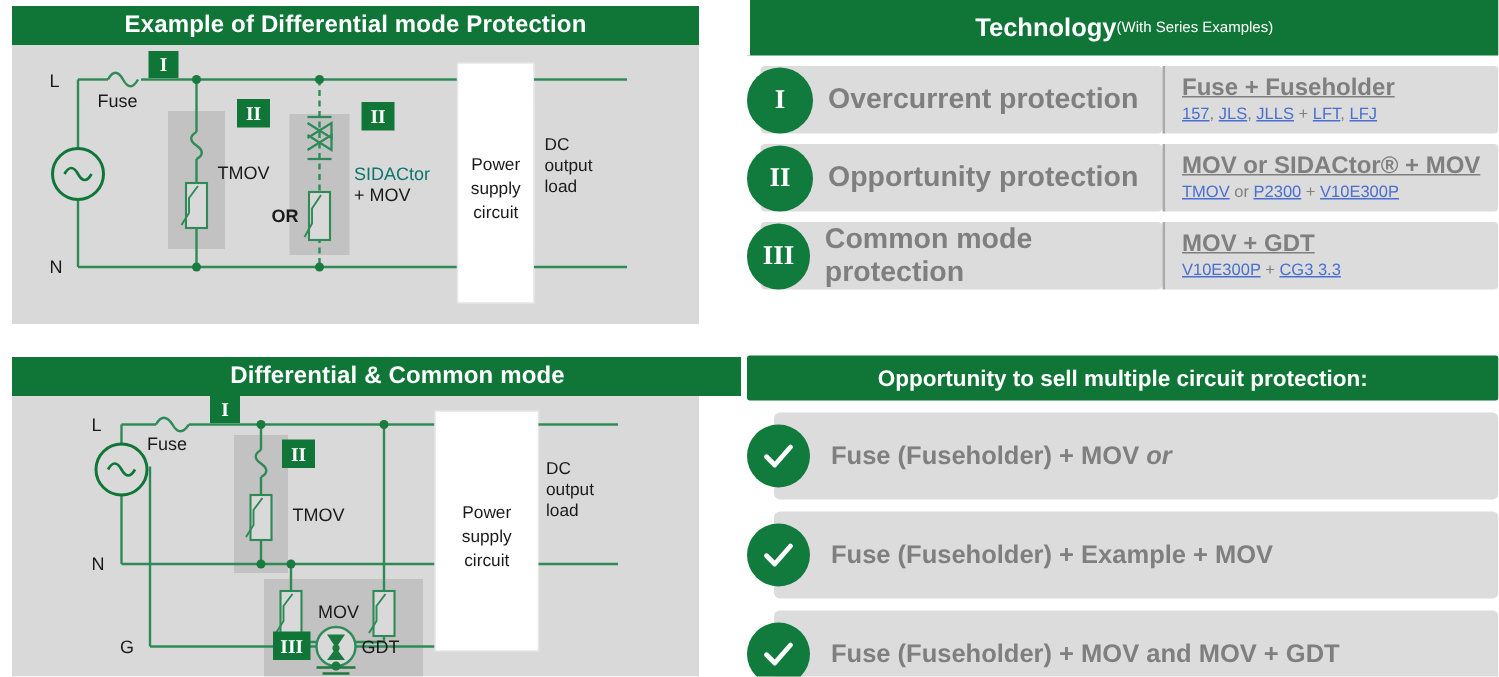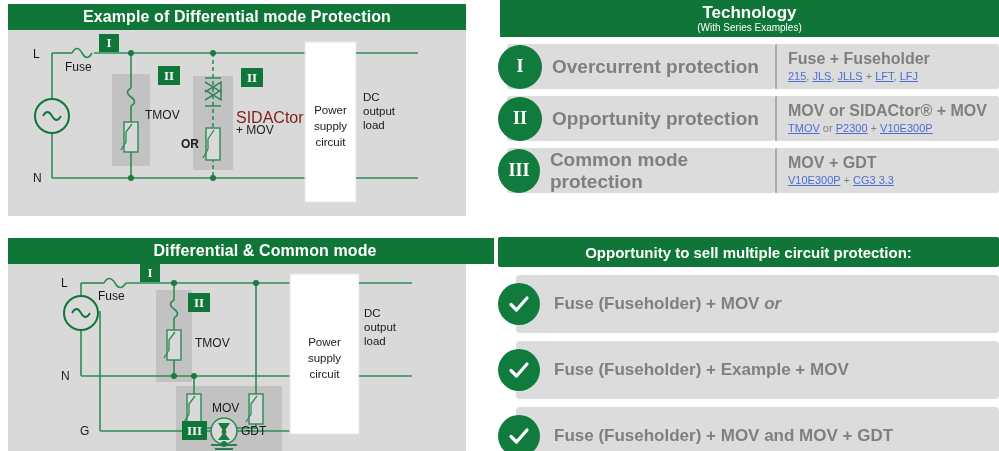--- a/index.html
+++ b/index.html
@@ -9,35 +9,35 @@
   .band{background:#0f7638;color:#ffffff;font-weight:bold;text-align:center;
         display:flex;align-items:center;justify-content:center;}
   .band-title{font-size:16px;letter-spacing:.1px;}
   .diagram{background:#d9d9d9;position:relative;}
   svg{display:block;}
   .roman{font-family:"Liberation Serif",serif;font-weight:bold;}
   
   .tbl{position:absolute;left:498px;top:0;width:501px;}
   .thead{display:flex;height:37px;background:#0f7638;}
   .thead .c1{flex:0 0 277px;display:flex;align-items:center;justify-content:center;}
-  .thead .c2{flex:1;display:flex;flex-direction:column;align-items:center;justify-content:center;
+  .thead .c2{flex:1;display:flex;align-items:center;justify-content:center;
              border-left:2px solid #ffffff;}
   .thead .c1 span{color:#fff;font-weight:bold;font-size:17px;}
   .thead .c2 .t1{color:#fff;font-weight:bold;font-size:17px;line-height:18px;}
   .thead .c2 .t2{color:#fff;font-size:10px;line-height:12px;}
   .trow{display:flex;align-items:stretch;height:45px;margin-top:7px;}
   .fn{flex:0 0 277px;position:relative;display:flex;align-items:center;}
   .fnbg{position:absolute;left:9px;right:0;top:0;bottom:0;background:#dcdcdc;border-radius:3px;}
   .badge{position:relative;width:44px;height:44px;border-radius:50%;background:#117a3d;
          display:flex;align-items:center;justify-content:center;color:#fff;font-size:18px;z-index:2;}
   .fnlabel{position:relative;z-index:2;margin-left:10px;color:#7f7f7f;font-weight:bold;font-size:19px;}
   .tech{flex:1;position:relative;display:flex;flex-direction:column;justify-content:center;
         padding-left:11px;border-left:2px solid #aaaaaa;}
   .techbg{position:absolute;left:0;right:0;top:0;bottom:0;background:#dcdcdc;border-radius:0 3px 3px 0;}
-  .techmain{position:relative;z-index:2;color:#7f7f7f;font-weight:bold;font-size:16px;line-height:18px;}
+  .techmain{position:relative;z-index:2;color:#7f7f7f;font-weight:bold;font-size:16px;line-height:18px;text-decoration:underline;}
   .techsub{position:relative;z-index:2;font-size:11px;color:#808080;line-height:14px;margin-top:1px;}
   .techsub a{color:#4a6fd0;text-decoration:underline;}
   
   .opp{position:absolute;left:498px;top:237px;width:501px;}
   .oppband{height:30px;border-radius:2px;}
   .oppband span{font-size:15px;}
   .opprow{position:relative;height:58px;margin-top:8px;display:flex;align-items:center;}
   .opprowbg{position:absolute;left:18px;right:0;top:0;bottom:0;background:#dcdcdc;border-radius:4px;}
   .check{position:relative;z-index:2;width:42px;height:42px;border-radius:50%;background:#117a3d;
          display:flex;align-items:center;justify-content:center;}
@@ -106,21 +106,21 @@
     <div style="position:absolute;left:25px;top:17px;font-size:12px;color:#1a1a1a;">L</div>
     <div style="position:absolute;left:25px;top:141px;font-size:12px;color:#1a1a1a;">N</div>
     <div style="position:absolute;left:57px;top:30px;font-size:12px;color:#1a1a1a;">Fuse</div>
     <div class="roman" style="position:absolute;left:91px;top:4px;width:20px;height:18px;background:#0f7638;color:#fff;
                 font-size:13px;text-align:center;line-height:18px;">I</div>
     <div class="roman" style="position:absolute;left:150px;top:36px;width:22px;height:19px;background:#0f7638;color:#fff;
                 font-size:13px;text-align:center;line-height:19px;">II</div>
     <div class="roman" style="position:absolute;left:233px;top:38px;width:22px;height:19px;background:#0f7638;color:#fff;
                 font-size:13px;text-align:center;line-height:19px;">II</div>
     <div style="position:absolute;left:137px;top:78px;font-size:12px;color:#1a1a1a;">TMOV</div>
-    <div style="position:absolute;left:228px;top:79px;font-size:16px;color:#7f1d1d;">SIDACtor</div>
+    <div style="position:absolute;left:228px;top:79px;font-size:12px;color:#0f766e;">SIDACtor</div>
     <div style="position:absolute;left:228px;top:93px;font-size:12px;color:#1a1a1a;">+ MOV</div>
     <div style="position:absolute;left:173px;top:107px;font-size:12px;font-weight:bold;color:#1a1a1a;">OR</div>
     <div style="position:absolute;left:297px;top:72px;width:51px;text-align:center;font-size:11.5px;color:#1a1a1a;line-height:16px;">
       <div>Power</div>
       <div>supply</div>
       <div>circuit</div>
     </div>
     <div style="position:absolute;left:355px;top:60px;font-size:11.5px;color:#1a1a1a;line-height:14px;">
       <div>DC</div>
       <div>output</div>
@@ -237,21 +237,21 @@
   <div id="table-rows">
       <div class="trow">
         <div class="fn">
           <div class="fnbg"></div>
           <div class="badge roman">I</div>
           <div class="fnlabel">Overcurrent protection</div>
         </div>
         <div class="tech">
           <div class="techbg"></div>
           <div class="techmain">Fuse + Fuseholder</div>
-          <div class="techsub"><a href="#">215</a><span>, </span><a href="#">JLS</a><span>, </span><a href="#">JLLS</a><span> + </span><a href="#">LFT</a><span>, </span><a href="#">LFJ</a></div>
+          <div class="techsub"><a href="#">157</a><span>, </span><a href="#">JLS</a><span>, </span><a href="#">JLLS</a><span> + </span><a href="#">LFT</a><span>, </span><a href="#">LFJ</a></div>
         </div>
       </div>
       <div class="trow">
         <div class="fn">
           <div class="fnbg"></div>
           <div class="badge roman">II</div>
           <div class="fnlabel">Opportunity protection</div>
         </div>
         <div class="tech">
           <div class="techbg"></div>

